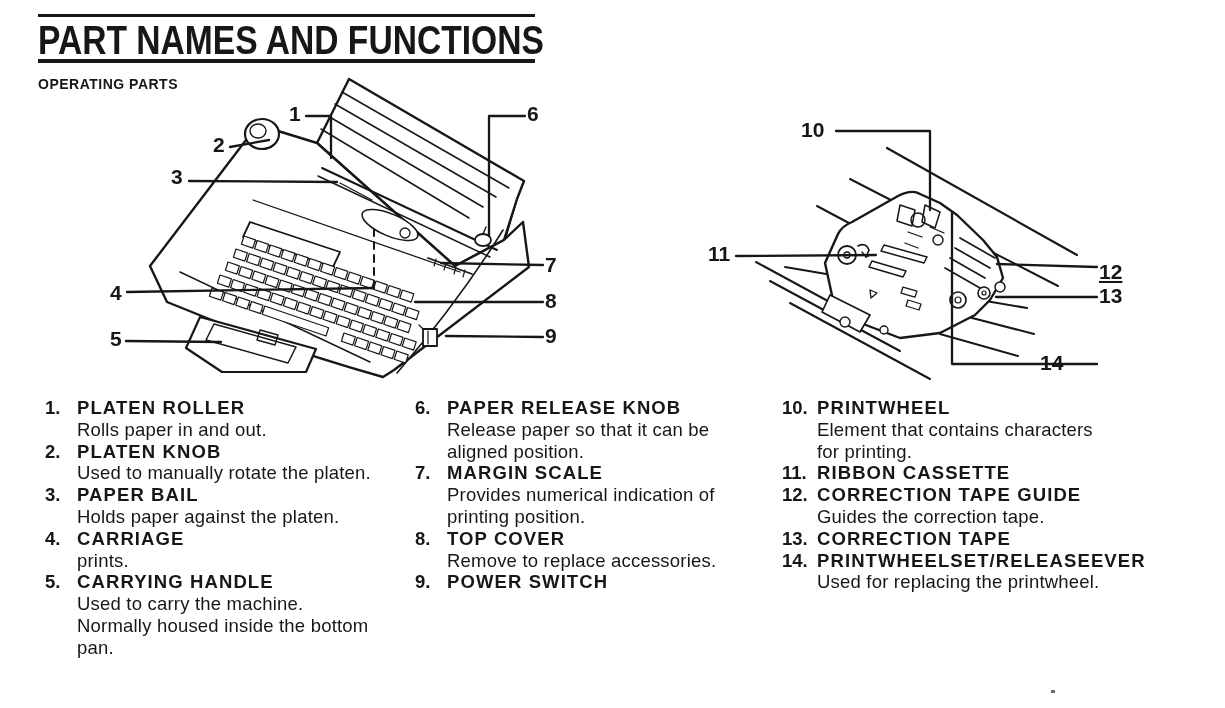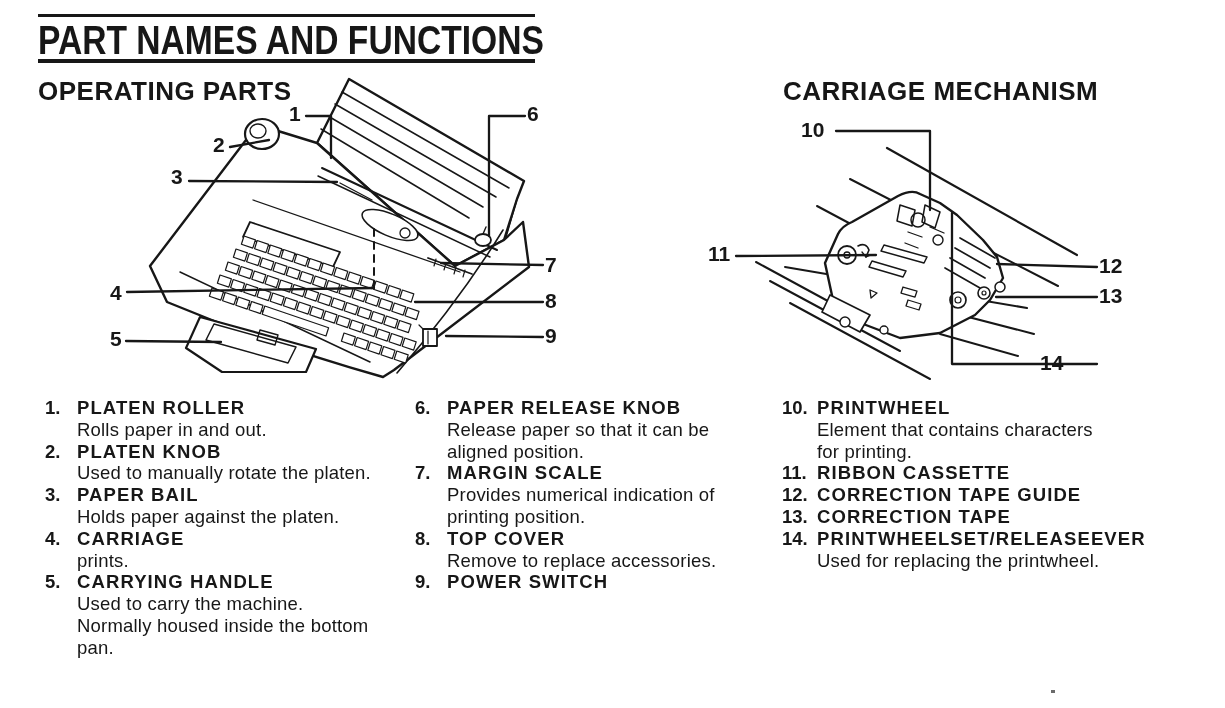--- a/index.html
+++ b/index.html
@@ -7,21 +7,21 @@
     position:relative;width:1225px;height:708px;background:#fff;
     font-family:"Liberation Sans","DejaVu Sans",sans-serif;color:#171717;
     overflow:hidden;margin:0 auto;
   }
   .rule{position:absolute;background:#171717;}
   .doc-title{
     position:absolute;left:38px;top:18px;font-size:40px;font-weight:700;
     letter-spacing:0px;transform:scaleX(0.84);transform-origin:left top;white-space:nowrap;
   }
   .sec-heading{
-    position:absolute;font-size:26px;font-weight:700;letter-spacing:.5px;white-space:nowrap;
+    position:absolute;font-size:14px;font-weight:700;letter-spacing:.5px;white-space:nowrap;
   }
   svg.art{position:absolute;left:0;top:0;width:1225px;height:708px;}
   .co{
     position:absolute;font-size:21px;font-weight:700;line-height:20px;white-space:nowrap;
   }
   .col{position:absolute;font-size:18.5px;line-height:21.8px;}
   .item{position:relative;padding-left:32px;}
   .col3 .item{padding-left:35px;}
   .item .num{position:absolute;left:0;top:0;font-weight:700;}
   .pname{font-weight:700;letter-spacing:1.1px;white-space:nowrap;}
@@ -31,21 +31,20 @@
 </head>
 <body>
 
 <div class="page">
 
   <div class="rule" style="left:38px;top:14px;width:497px;height:3px;"></div>
   <div class="doc-title">PART NAMES AND FUNCTIONS</div>
   <div class="rule" style="left:38px;top:59px;width:497px;height:4px;"></div>
 
   <div class="sec-heading" style="left:38px;top:76px;">OPERATING PARTS</div>
-  <div class="sec-heading" style="left:783px;top:76px;">CARRIAGE MECHANISM</div>
 
   <svg class="art" viewBox="0 0 1225 708">
     <g stroke="#171717" fill="none" stroke-linecap="round" stroke-linejoin="round">
 
       <g>
 
         <path d="M349,79 L524,181 L517,199 L504,240 L455,266 L317,143 Z" stroke-width="2.4"></path>
         <path d="M342,92 L509,188" stroke-width="1.5"></path>
         <path d="M335,104 L496,197" stroke-width="1.5"></path>
         <path d="M328,116 L483,207" stroke-width="1.5"></path>
@@ -223,21 +222,21 @@
   <div class="co" style="left:213px;top:135px;">2</div>
   <div class="co" style="left:171px;top:167px;">3</div>
   <div class="co" style="left:110px;top:283px;">4</div>
   <div class="co" style="left:110px;top:329px;">5</div>
   <div class="co" style="left:527px;top:104px;">6</div>
   <div class="co" style="left:545px;top:255px;">7</div>
   <div class="co" style="left:545px;top:291px;">8</div>
   <div class="co" style="left:545px;top:326px;">9</div>
   <div class="co" style="left:801px;top:120px;text-align:right;">10</div>
   <div class="co" style="left:708px;top:244px;">11</div>
-  <div class="co" style="left:1099px;top:256px;">12</div>
+  <div class="co" style="left:1099px;top:262px;text-decoration:underline;">12</div>
   <div class="co" style="left:1099px;top:286px;">13</div>
   <div class="co" style="left:1040px;top:353px;">14</div>
 
   <div class="col col1" style="left:45px;top:397px;width:380px;">
     <div class="item">
       <span class="num">1.</span>
       <div class="pname">PLATEN ROLLER</div>
       <div class="pdesc">Rolls paper in and out.</div>
     </div>
     <div class="item">
@@ -295,20 +294,21 @@
       <div class="pdesc">Element that contains characters</div>
       <div class="pdesc">for printing.</div>
     </div>
     <div class="item">
       <span class="num">11.</span>
       <div class="pname">RIBBON CASSETTE</div>
     </div>
     <div class="item">
       <span class="num">12.</span>
       <div class="pname">CORRECTION TAPE GUIDE</div>
+      <div class="pdesc">Guides the correction tape.</div>
     </div>
     <div class="item">
       <span class="num">13.</span>
       <div class="pname">CORRECTION TAPE</div>
     </div>
     <div class="item">
       <span class="num">14.</span>
       <div class="pname">PRINTWHEELSET/RELEASEEVER</div>
       <div class="pdesc">Used for replacing the printwheel.</div>
     </div>

